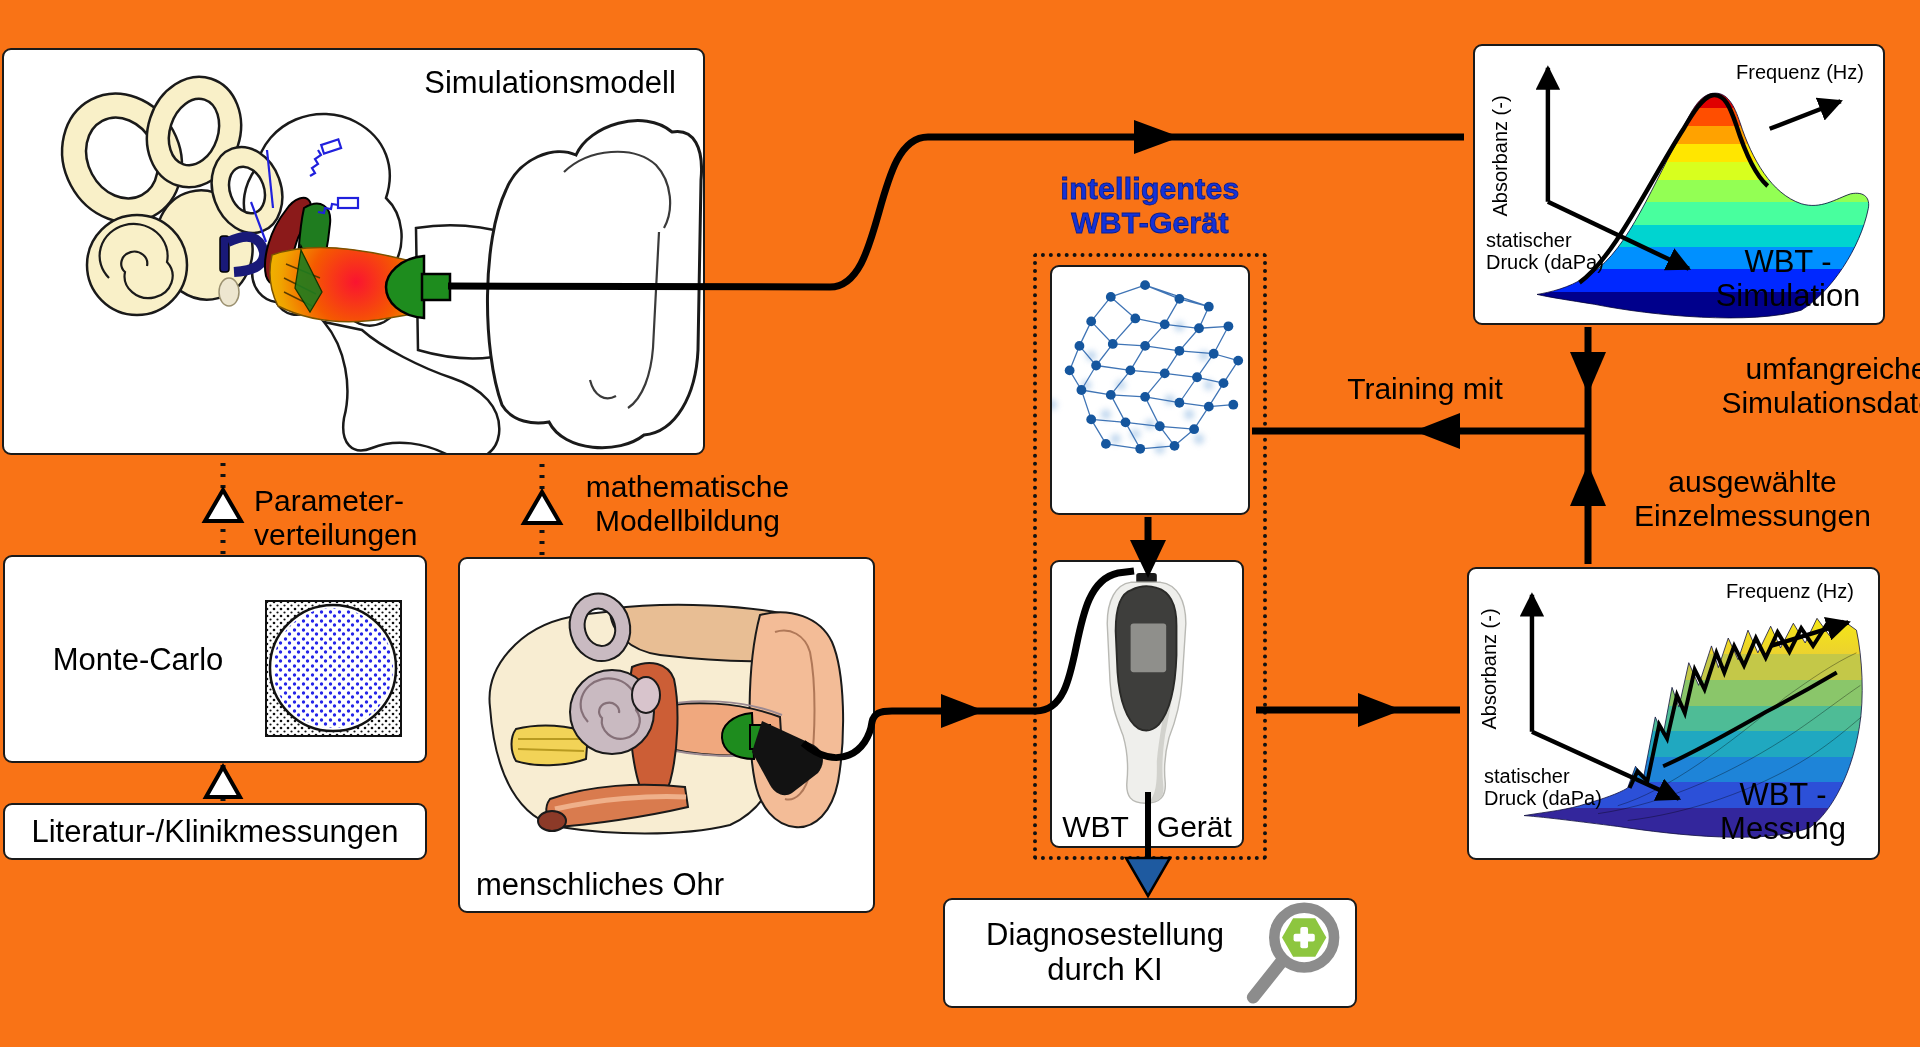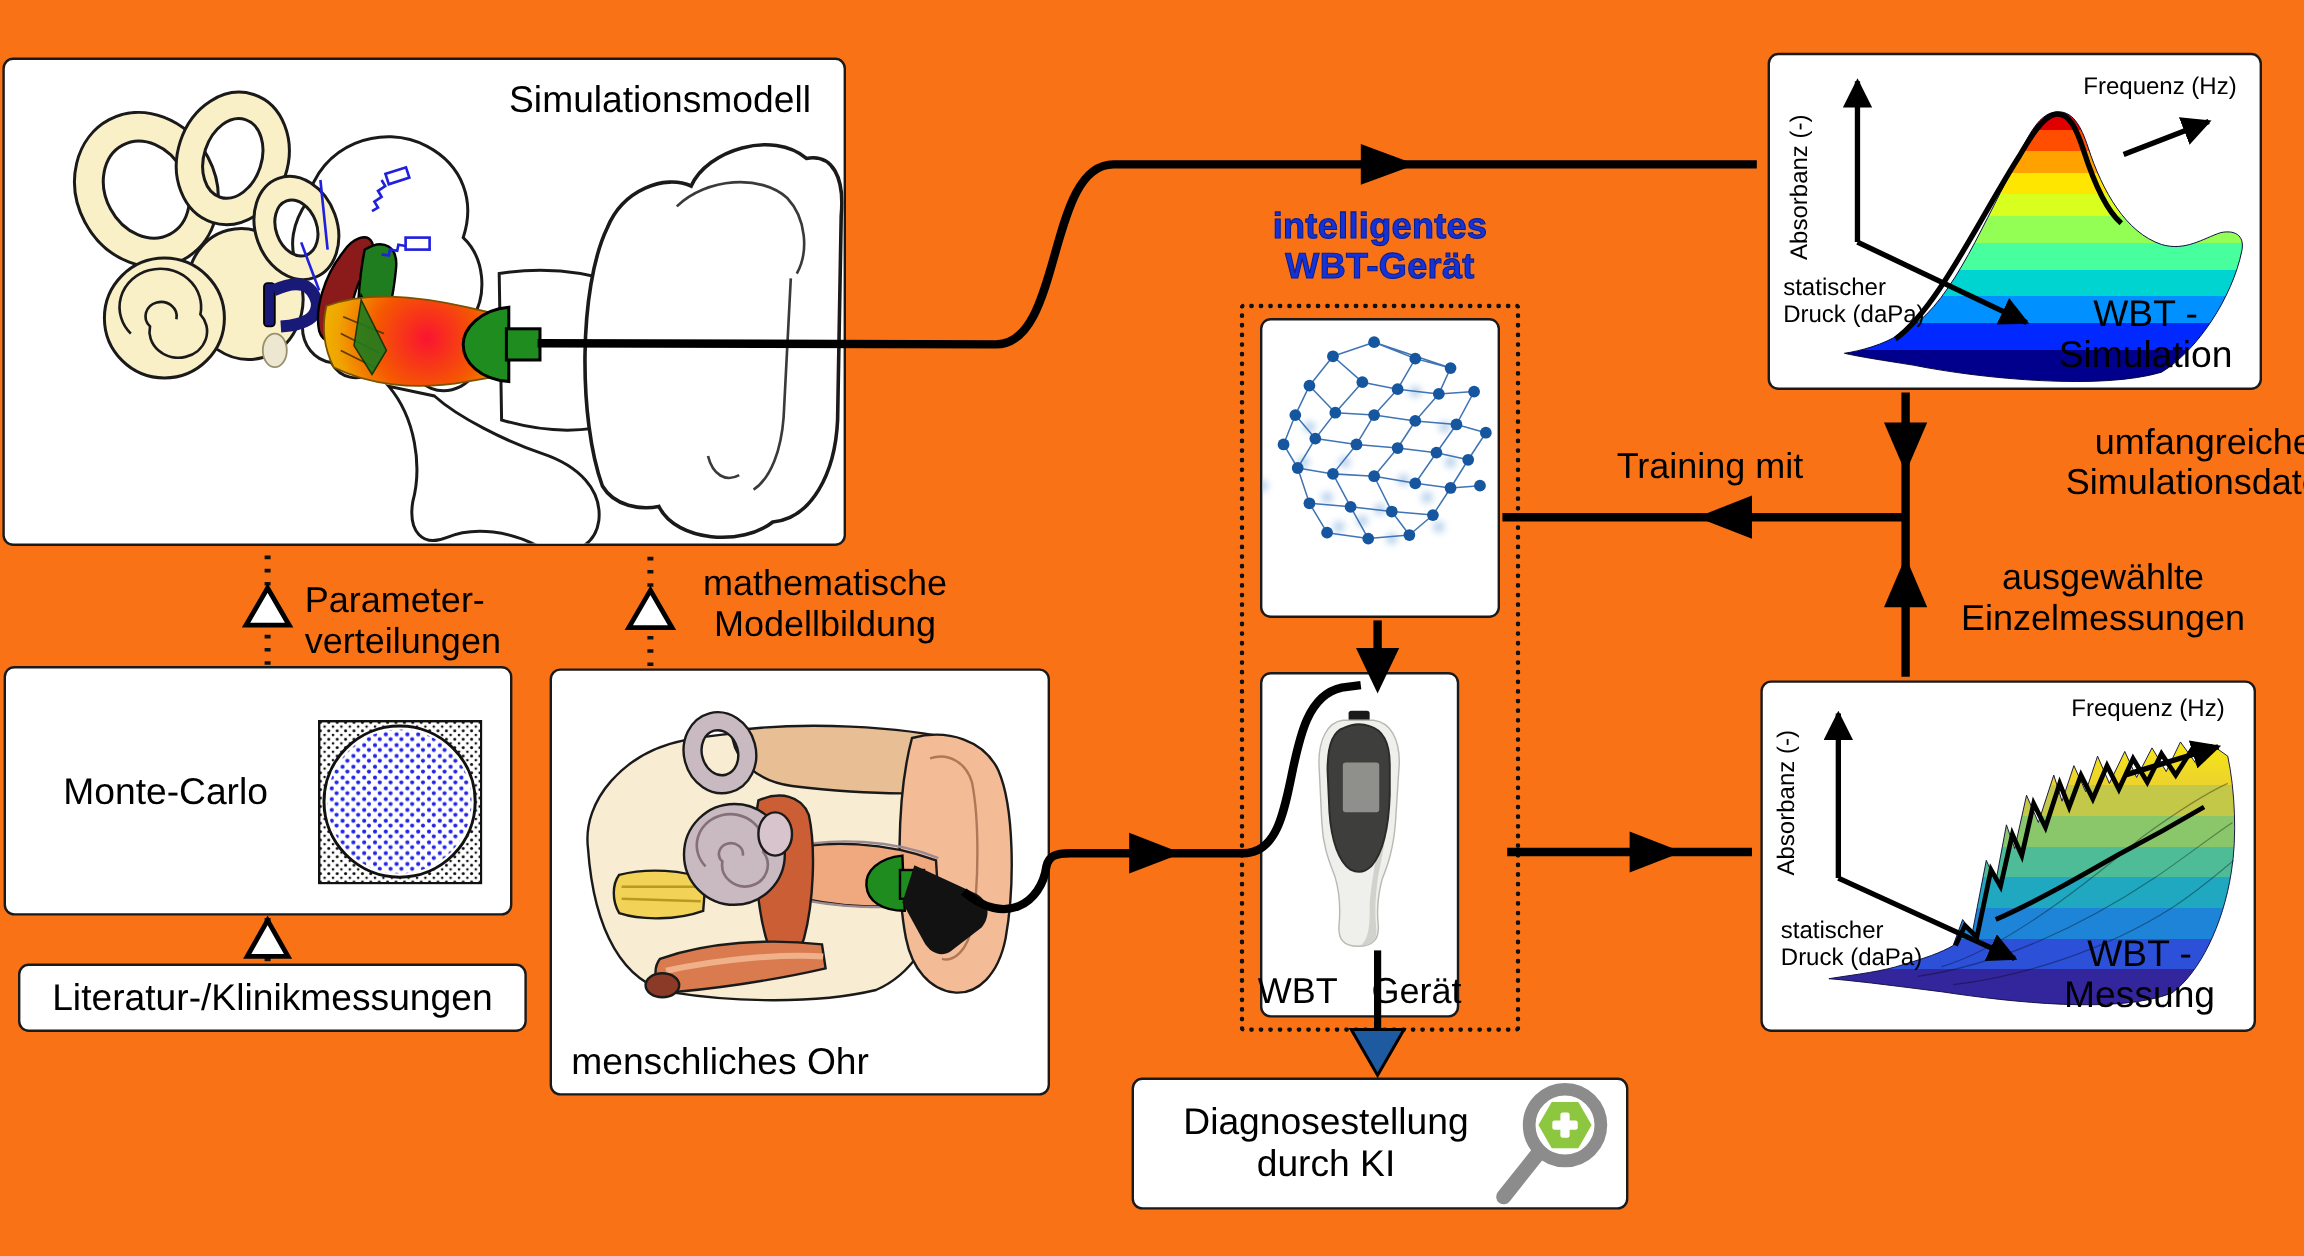--- a/index.html
+++ b/index.html
@@ -213,21 +213,21 @@
           <circle cx="2.5" cy="3" r="1.7" fill="#2424E8"></circle>
             <circle cx="6.5" cy="7" r="1.7" fill="#2424E8"></circle>
         </pattern>
       </defs>
       <rect x="1" y="1" width="135" height="135" fill="url(#stip)" stroke="#111" stroke-width="2"></rect>
       <circle cx="68" cy="68" r="63" fill="#fff" stroke="#111" stroke-width="2.5"></circle>
       <circle cx="68" cy="68" r="60" fill="url(#bdots)"></circle>
     </svg>
   </div>
 
-  <div class="box" style="left:3px; top:803px; width:424px; height:57px; display:flex; align-items:center; justify-content:center;margin-left:12px;">
+  <div class="box" style="left:3px; top:803px; width:424px; height:57px; display:flex; align-items:center; justify-content:center;">
     <div class="f31" style="white-space:nowrap;">Literatur-/Klinikmessungen</div>
   </div>
 
   <div class="box" style="left:458px; top:557px; width:417px; height:356px;">
     <svg class="fillsvg" viewBox="0 0 413 296">
 
       <path d="M30,120 C25,80 60,40 110,30 C170,18 240,22 290,30 L330,45 C340,80 338,130 325,160 C318,195 300,225 270,238 C220,250 150,248 100,240 C60,232 35,190 30,120 Z" fill="#F8EDD2" stroke="#1a1a1a" stroke-width="2"></path>
 
       <path d="M150,22 C210,14 290,18 340,30 C360,36 370,50 362,66 C330,78 260,75 200,68 C170,64 150,45 150,22 Z" fill="#E8BE94" stroke="#1a1a1a" stroke-width="2"></path>
 
@@ -324,21 +324,21 @@
         <circle cx="75" cy="158" r="5"></circle>
           <circle cx="110" cy="162" r="5"></circle>
           <circle cx="145" cy="165" r="5"></circle>
           <circle cx="55" cy="180" r="5"></circle>
         <circle cx="90" cy="185" r="5"></circle>
           <circle cx="125" cy="182" r="5"></circle>
       </g>
     </svg>
   </div>
 
-  <div class="box" style="left:1050px; top:560px; width:166px; height:288px;">
+  <div class="box" style="left:1050px; top:560px; width:194px; height:288px;">
     <svg class="fillsvg" viewBox="0 0 203 288">
       <rect x="90" y="4" width="22" height="16" rx="3" fill="#1A1A1A"></rect>
       <path d="M84,14 L116,14 C134,16 143,34 143,58 L139,120 C137,148 131,165 125,180 C121,195 119,210 121,228 C122,242 116,250 100,250 C84,250 79,242 80,228 C82,208 80,192 76,178 C70,162 63,146 62,120 L59,58 C59,34 68,16 84,14 Z" fill="#EFEFEC" stroke="#B9B9B4" stroke-width="1.5"></path>
       <path d="M120,30 C130,42 134,62 133,88 C132,122 126,152 121,176 C118,196 117,215 119,232 C120,244 114,249 103,249 C113,240 112,220 112,205 C114,180 121,150 123,120 C125,86 125,55 118,32 Z" fill="#D2D2CD"></path>
       <path d="M85,22 C72,26 68,44 68,66 L70,110 C72,140 80,162 92,170 C100,174 108,172 114,166 C126,152 132,124 133,92 L133,60 C133,38 126,24 112,20 C103,17 93,18 85,22 Z" fill="#3E3E3C" stroke="#2A2A28" stroke-width="2"></path>
       <rect x="84" y="58" width="38" height="52" rx="3" fill="#8F8F8B"></rect>
     </svg>
     <div class="device-label">
       <span>WBT</span>
       <span>Gerät</span>

